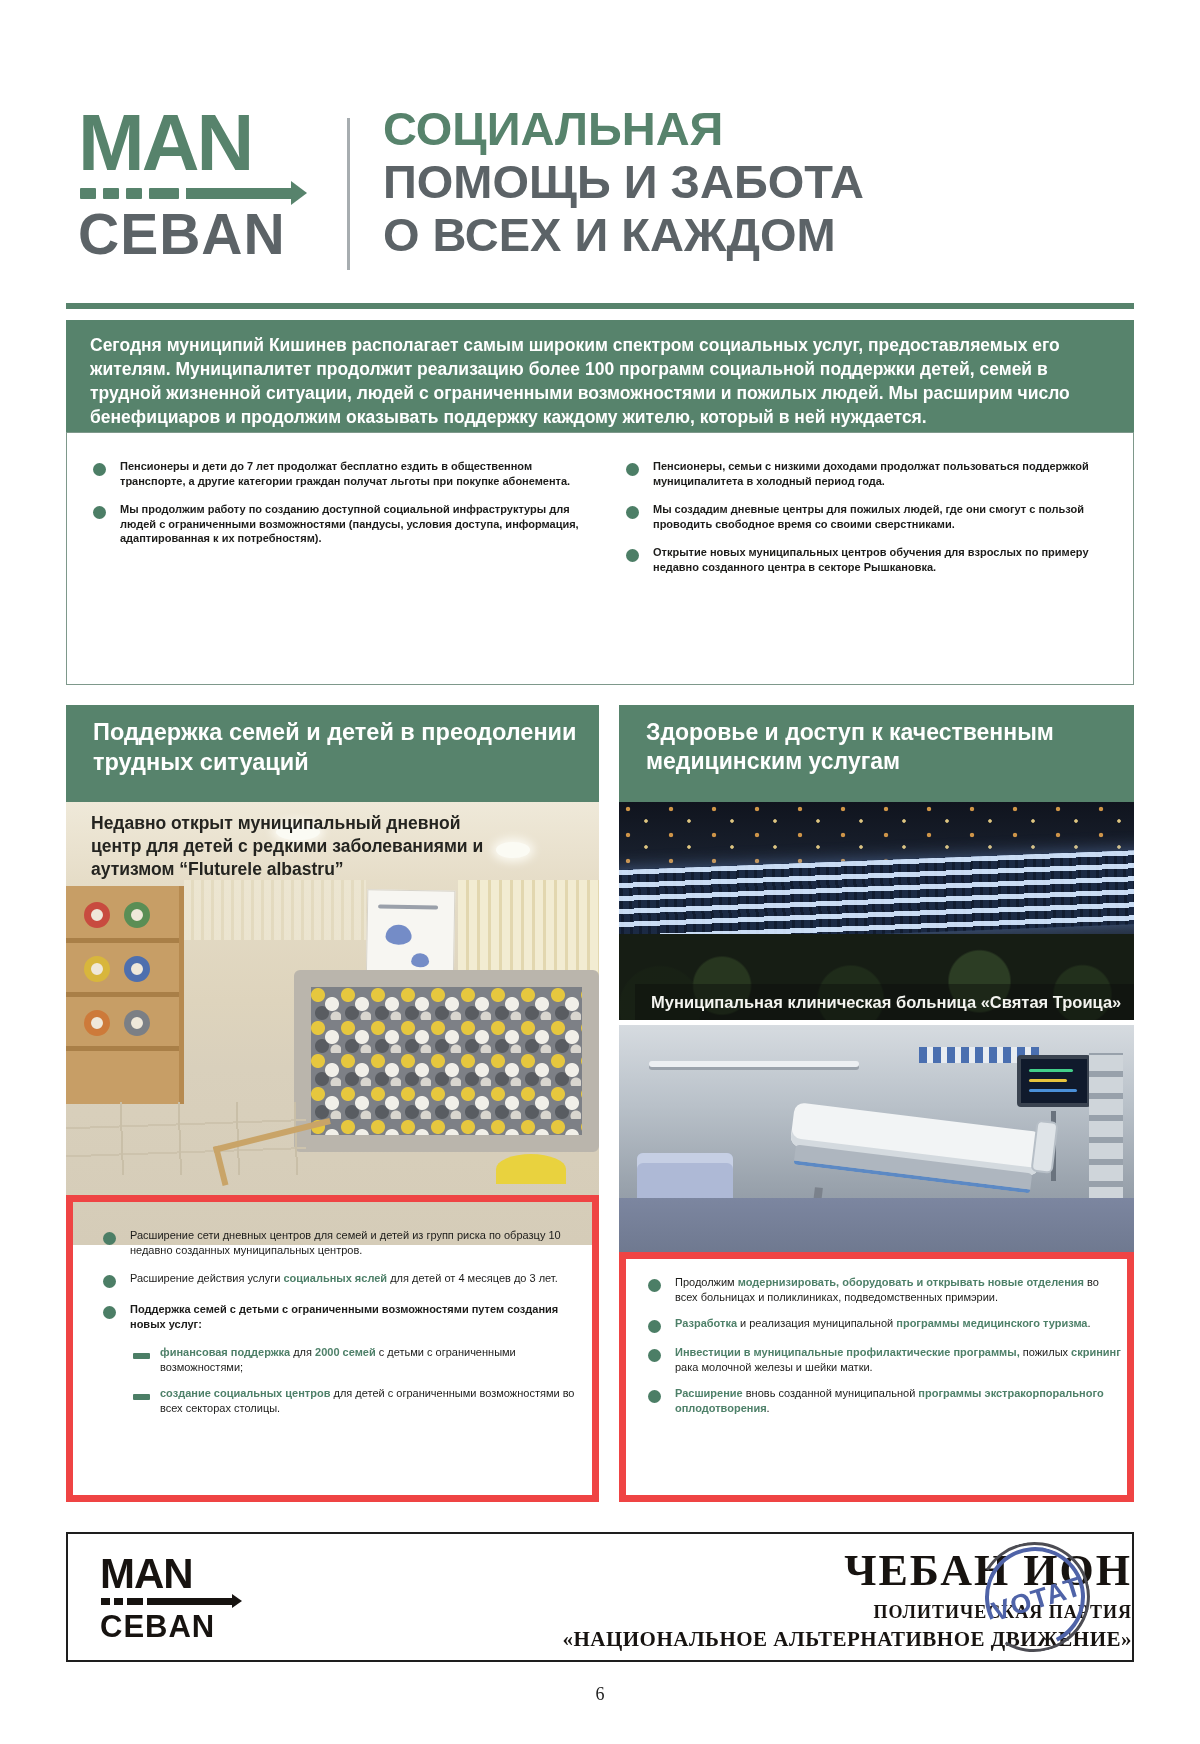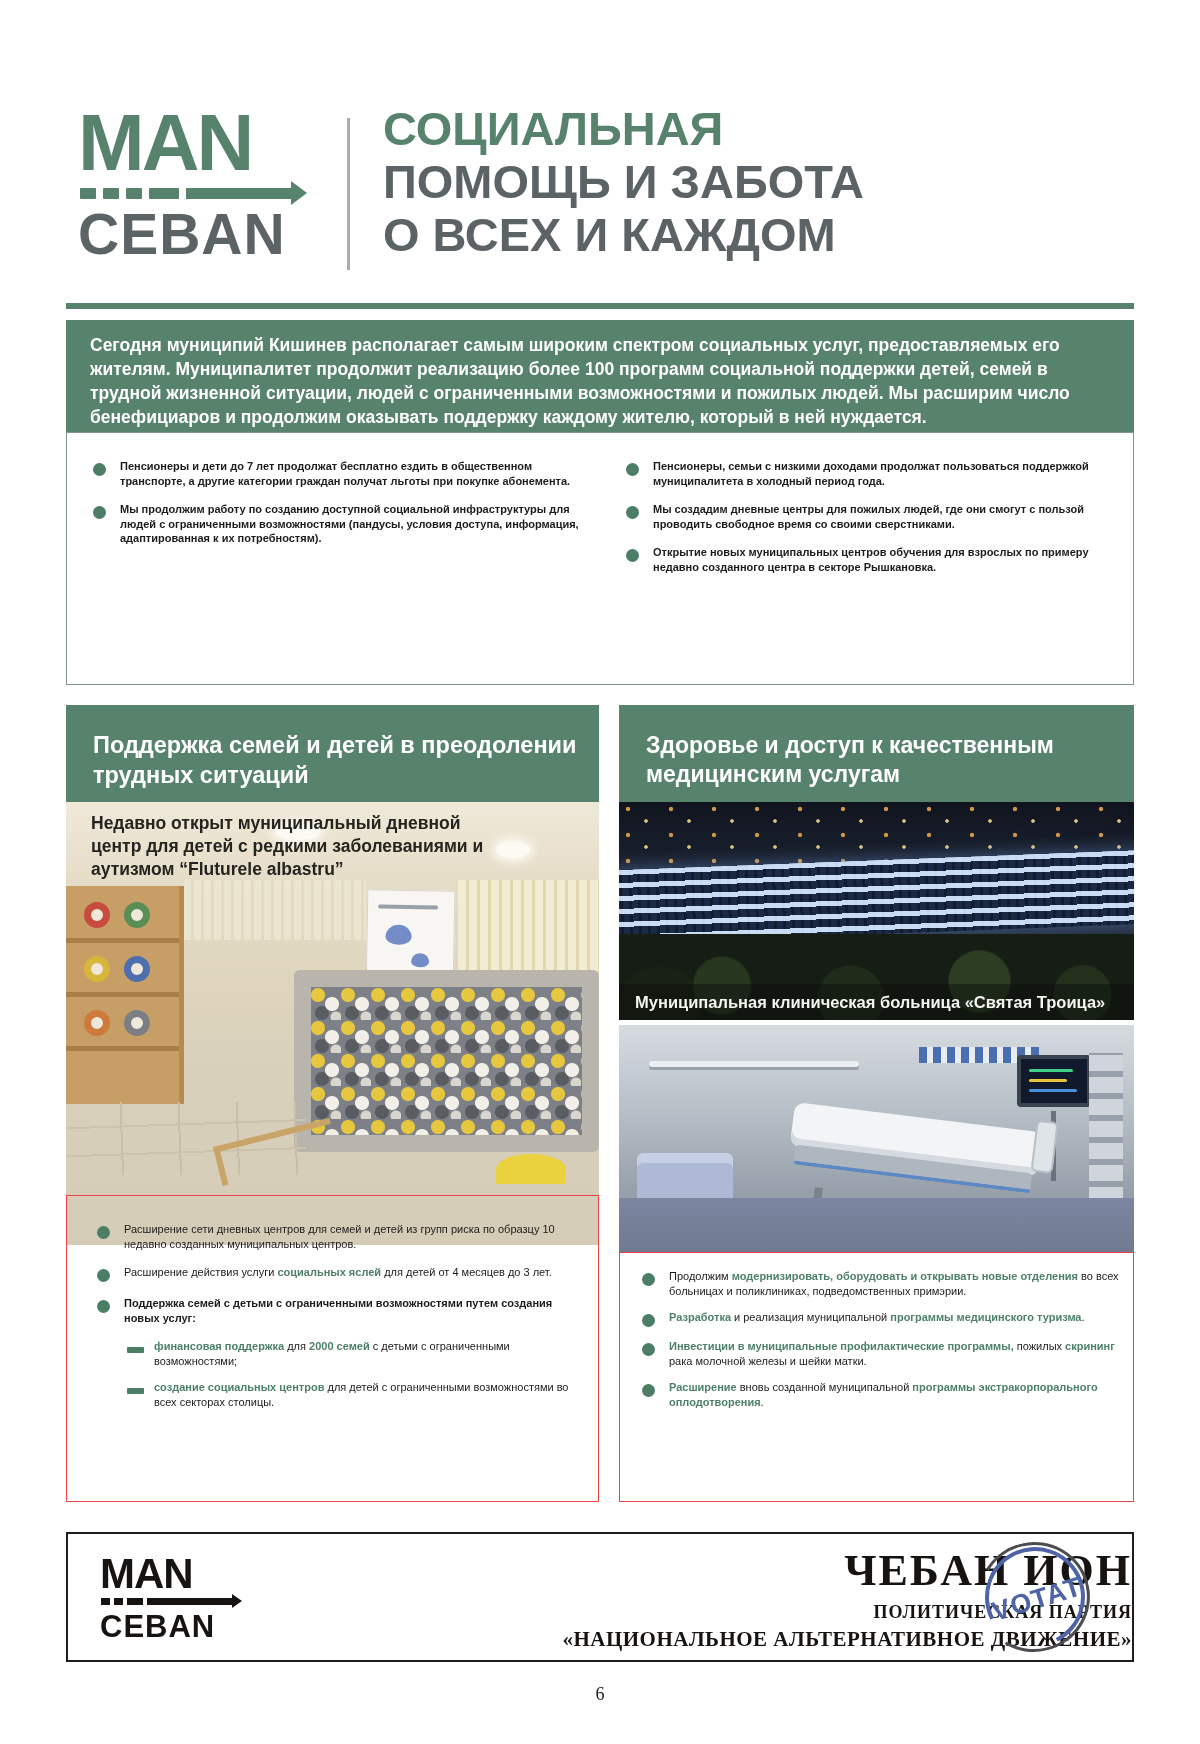--- a/index.html
+++ b/index.html
@@ -42,21 +42,21 @@
   .li .dash{flex:0 0 17px;width:17px;height:6px;background:var(--green-dark);margin:8px 10px 0 0;border-radius:1px}
   .li-text{font-size:11px;line-height:1.32;color:var(--ink)}
   .li-text.bold{font-weight:bold}
   .li.li-dash{margin-left:30px;margin-bottom:12px}
   .green-em{color:var(--green-text);font-weight:bold}
 
   
   .col-left{position:absolute;left:66px;width:533px}
   .col-right{position:absolute;left:619px;width:515px}
   .sec-head{position:absolute;top:705px;height:97px;width:100%;background:var(--green);color:#fff;
-            font-weight:bold;font-size:23.5px;line-height:1.27;padding:26px 10px 0 27px}
+            font-weight:bold;font-size:23.5px;line-height:1.27;padding:13px 10px 0 27px}
   .sec-head.right{font-size:23px}
 
   
   .photo-left{position:absolute;top:802px;width:533px;height:443px;overflow:hidden;
       background:linear-gradient(180deg,#ece5d2 0,#e3dac4 24%,#ded4bd 45%,#d9d0bc 60%,#d5ccb8 100%)}
   .pl-ceiling{position:absolute;left:0;top:0;width:100%;height:78px;background:linear-gradient(180deg,#efe9d9,#e6ddc8)}
   .pl-light{position:absolute;width:44px;height:16px;border-radius:50%;background:#fbfbf4;box-shadow:0 0 10px 4px rgba(255,255,250,.8)}
   .pl-cab{position:absolute;left:0px;top:84px;width:118px;height:218px;background:#c79e66;border-right:5px solid #b68a50}
   .pl-cab .shelf{position:absolute;left:0;width:100%;height:5px;background:#a97f47}
   .mat{position:absolute;width:26px;height:26px;border-radius:50%;border:7px solid;background:#efe8da}
@@ -94,42 +94,42 @@
       background-image:repeating-linear-gradient(0deg,rgba(10,18,34,.65) 0 4px,rgba(214,232,255,.92) 4px 9px,rgba(10,18,34,.65) 9px 13px),
                        repeating-linear-gradient(90deg,rgba(10,16,30,.55) 0 3px,transparent 3px 9px);
       box-shadow:0 0 18px rgba(120,160,230,.45)}
   .pn-trees{position:absolute;left:0;bottom:0;width:100%;height:86px;
       background-image:radial-gradient(circle at 20% 60%,#27361f 28px,transparent 30px),
         radial-gradient(circle at 45% 75%,#1f2c1a 32px,transparent 34px),
         radial-gradient(circle at 70% 55%,#2c3d24 30px,transparent 32px),
         radial-gradient(circle at 90% 70%,#22301c 28px,transparent 30px),
         radial-gradient(circle at 8% 85%,#1b271666 40px,transparent 42px);
       background-color:#161d14}
-  .photo-night .caption{position:absolute;left:0;bottom:0;width:100%;height:36px;background:rgba(10,14,10,.45);
+  .photo-night .caption{position:absolute;left:16px;bottom:0;width:100%;height:36px;background:rgba(10,14,10,.45);
       color:#f4f4f0;font-weight:bold;font-size:16.5px;line-height:36px;padding-left:16px}
 
   
   .photo-ward{position:absolute;top:1025px;width:515px;height:227px;overflow:hidden;
       background:linear-gradient(180deg,#d6dbe0 0,#b9c1c9 35%,#9aa3ad 70%,#848e99 100%)}
   .pw-floor{position:absolute;left:0;bottom:0;width:100%;height:54px;background:linear-gradient(180deg,#7c86a0,#6f7990)}
   .pw-rail{position:absolute;left:30px;top:36px;width:210px;height:6px;background:#eceff2;border-radius:3px;box-shadow:0 3px 0 #9aa2ab}
   .pw-panel{position:absolute;left:300px;top:22px;width:120px;height:16px;background:repeating-linear-gradient(90deg,#4a6fb0 0 8px,#e8ecf1 8px 14px)}
   .pw-monitor{position:absolute;left:398px;top:30px;width:74px;height:52px;background:#101a2c;border:4px solid #3a4350;border-radius:4px}
   .pw-monitor i{position:absolute;left:8px;height:2.5px;border-radius:2px;display:block}
   .pw-stand{position:absolute;left:432px;top:86px;width:5px;height:70px;background:#6a737e}
   .pw-bed{position:absolute;left:170px;top:92px;width:250px;height:86px;transform:rotate(7deg)}
   .pw-bed .mattress{position:absolute;left:0;top:0;width:100%;height:44px;background:#f2f4f5;border-radius:10px;box-shadow:inset 0 -8px 0 #d4dadf}
   .pw-bed .frame{position:absolute;left:6px;top:42px;width:95%;height:20px;background:#aeb6bf;border-radius:4px;border-bottom:4px solid #5c89c4}
   .pw-bed .head{position:absolute;right:-14px;top:-12px;width:22px;height:52px;background:#dfe4e8;border-radius:6px;border:2px solid #b7bfc7}
   .pw-bed .leg{position:absolute;bottom:-22px;width:8px;height:26px;background:#7b828c}
   .pw-equip{position:absolute;left:470px;top:28px;width:34px;height:150px;background:repeating-linear-gradient(0deg,#cfd5da 0 16px,#98a1ab 16px 22px)}
   .pw-cart{position:absolute;left:18px;top:128px;width:96px;height:60px;background:#aeb9d6;border-radius:6px;box-shadow:inset 0 10px 0 #c6cfe4}
 
   
-  .low-box{border:1px solid #ef4444;position:absolute}
+  .low-box{border:7px solid #ef4444;position:absolute}
   .low-left{top:1195px;height:307px;width:533px;padding:26px 12px 0 30px}
   .low-right{top:1252px;height:250px;width:515px;padding:16px 6px 0 22px}
   .low-right .li{margin-bottom:12px}
 
   
   .footer{position:absolute;left:66px;top:1532px;width:1068px;height:130px;border:2px solid #1e1e1e;background:#fff}
   .f-logo{position:absolute;left:32px;top:20px;width:160px;color:#171310}
   .f-man{font-size:42px;font-weight:bold;letter-spacing:-1px;line-height:.95;color:#171310}
   .f-arrow{display:flex;align-items:center;margin:4px 0 3px 1px;height:8px;width:132px}
   .f-arrow .d{height:7px;background:#171310;margin-right:4px}

